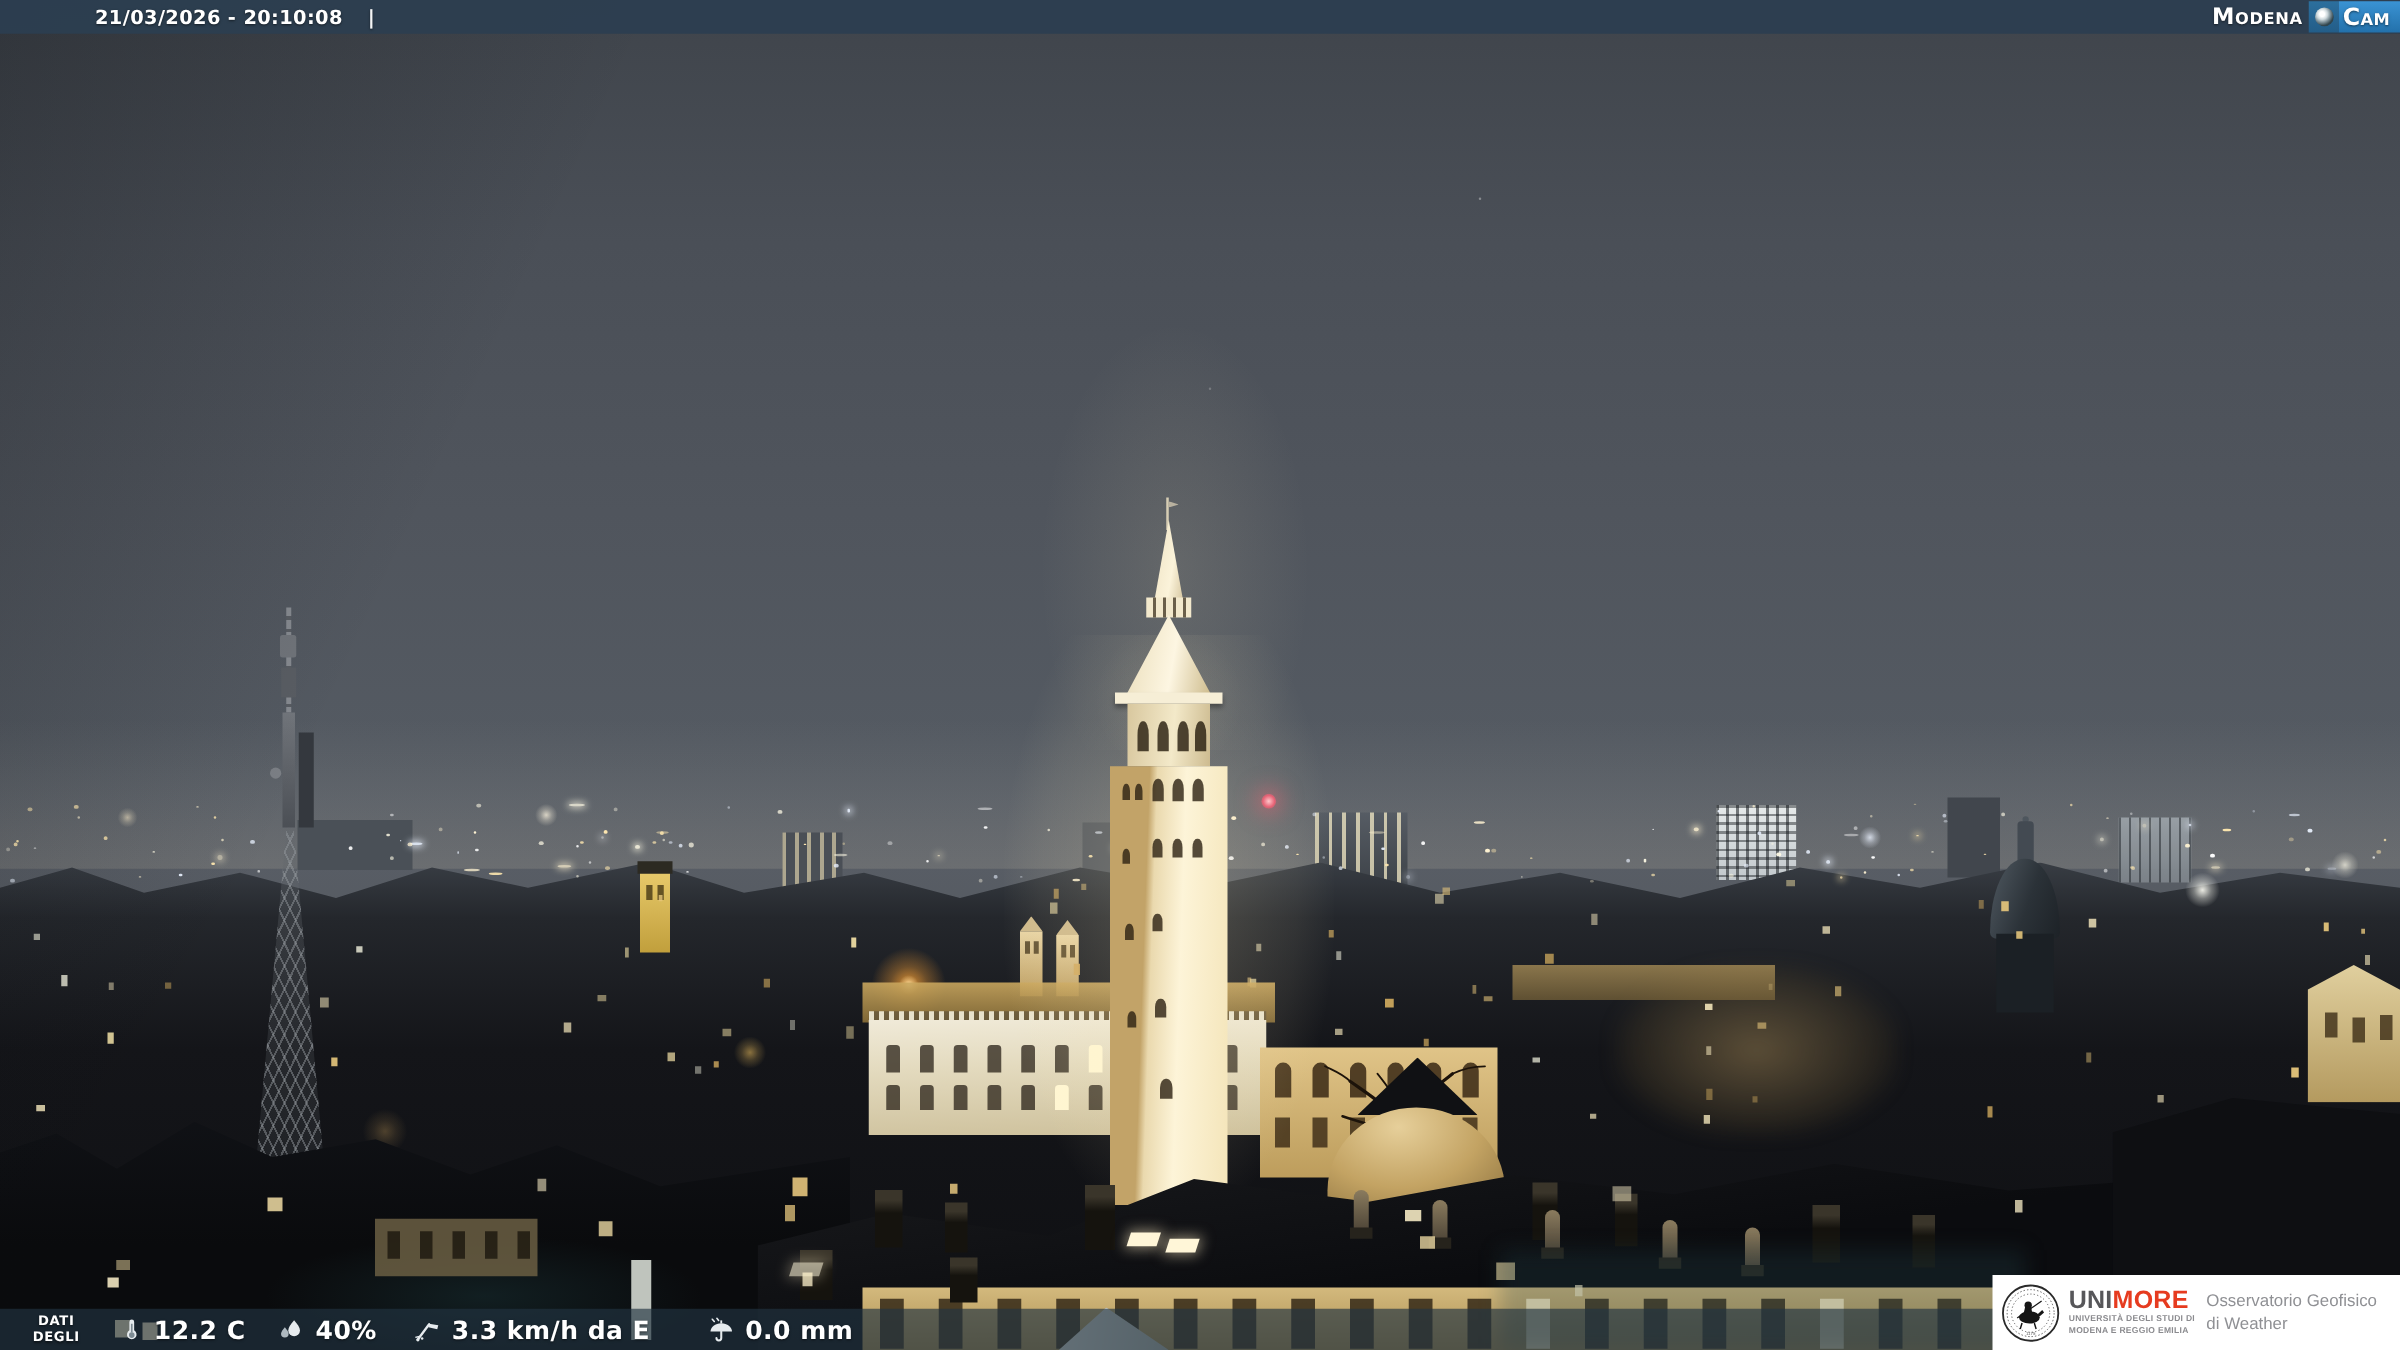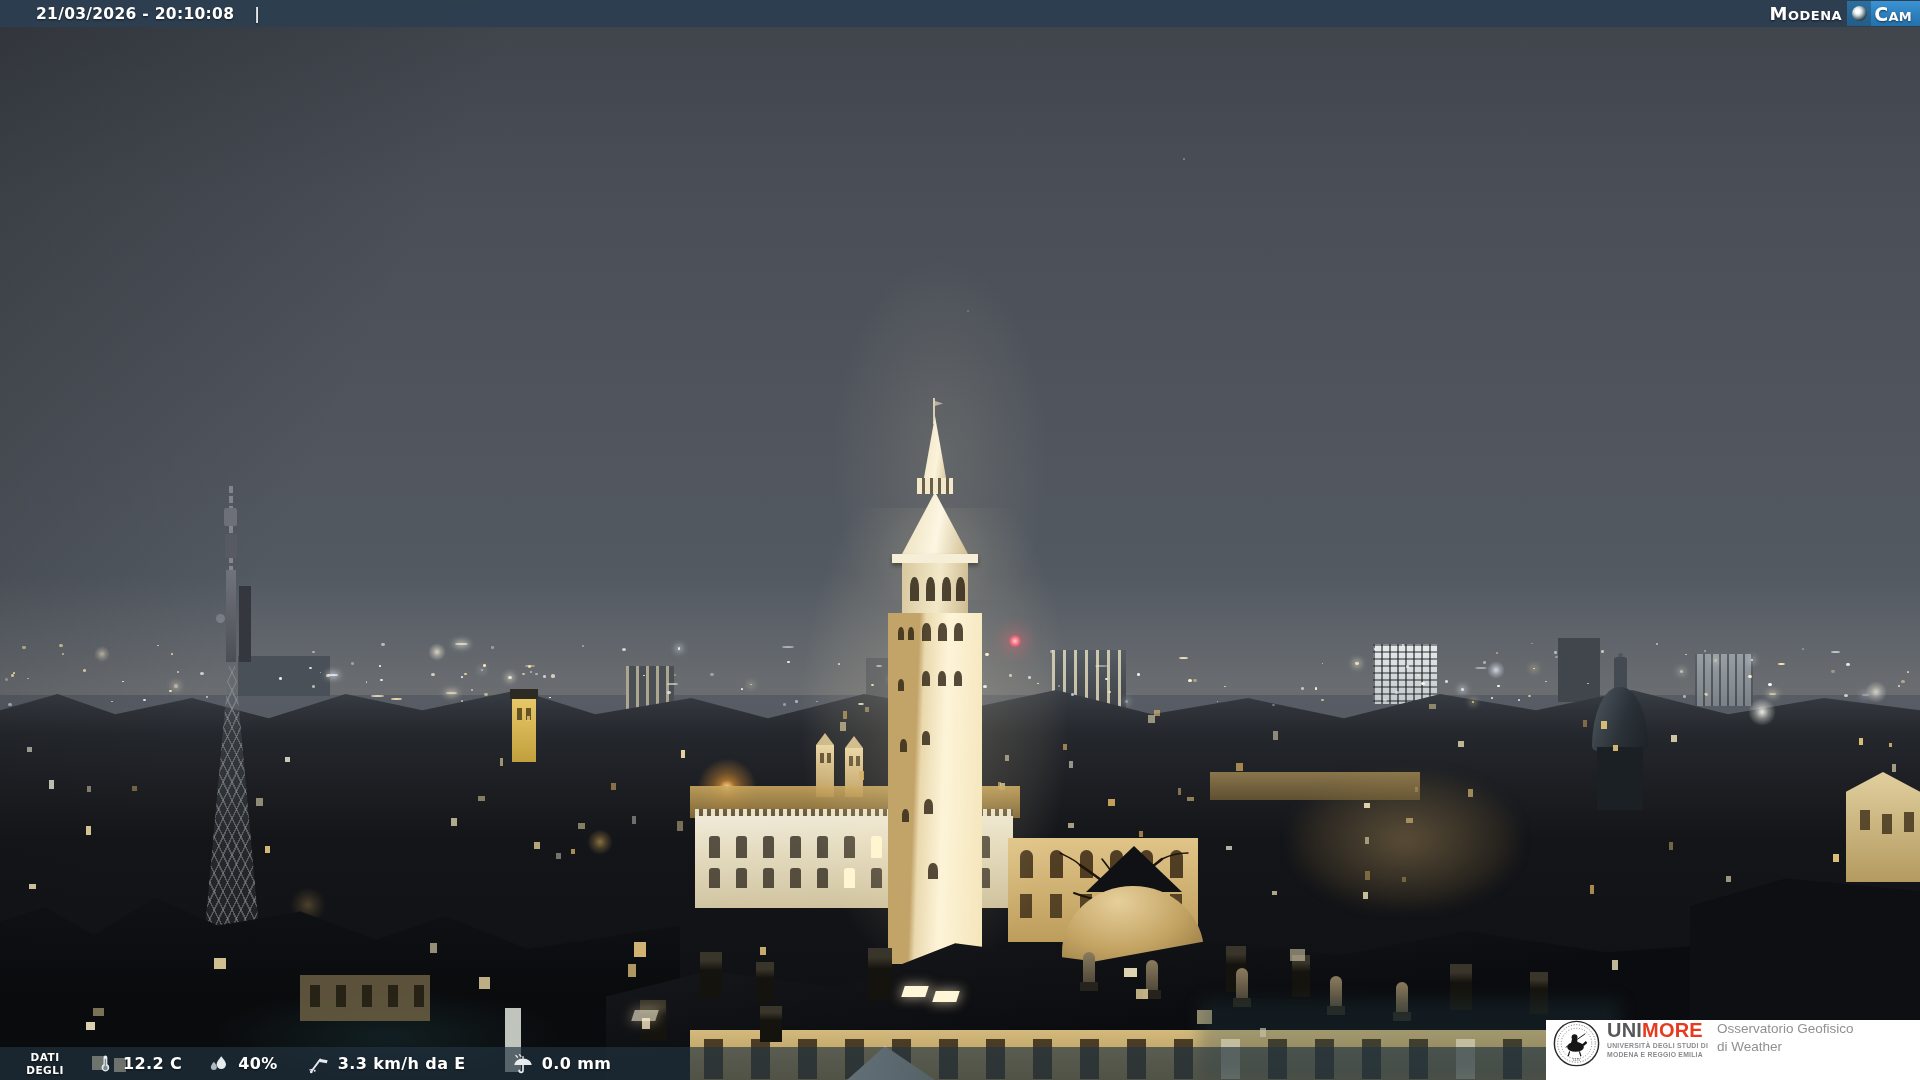--- a/index.html
+++ b/index.html
@@ -105,38 +105,38 @@
   #tealpatch{position:absolute;left:1200px;top:1000px;width:420px;height:80px;background:rgba(35,70,75,.28);filter:blur(8px);}
 
   #vignette{position:absolute;inset:0;z-index:30;
     background:radial-gradient(ellipse 150% 125% at 50% 42%,transparent 58%,rgba(12,14,18,.42)),
                linear-gradient(115deg,rgba(10,12,15,.28),transparent 22%);}
 
   
   #topbar{position:absolute;left:0;top:0;width:1920px;height:27px;z-index:50;display:flex;align-items:center;
     background:rgba(44,62,80,.95);color:#fff;font-weight:700;font-size:15.5px;letter-spacing:.3px;
     text-shadow:0 1px 2px rgba(0,0,0,.55);}
-  #ts{margin-left:36px;}
+  #ts{margin-left:76px;}
   #sep{margin-left:20px;opacity:.95;}
   #title{margin-left:26px;}
   #wclogo{position:absolute;right:0;top:1px;height:25px;display:flex;align-items:center;}
   #wc-weather{font-variant:small-caps;font-weight:700;font-size:18px;letter-spacing:.5px;margin-right:5px;color:#fff;}
   #wc-lensbox{height:25px;width:24px;display:flex;align-items:center;justify-content:center;background:linear-gradient(#2c6f9e,#235d88);}
   #lens{width:15px;height:15px;border-radius:50%;background:radial-gradient(circle at 38% 35%,#fff 0 15%,#cdd8dc 32%,#84969e 48%,#33474f 68%,#20313a 100%);}
   #wc-cam{height:25px;display:flex;align-items:center;background:linear-gradient(#3a93d4,#2371ab);font-variant:small-caps;font-weight:700;font-size:19px;padding:0 8px 0 3px;color:#fff;}
 
   #botbar{position:absolute;left:0;bottom:0;width:1920px;height:33px;z-index:50;display:flex;align-items:center;
     background:rgba(33,51,66,.66);color:#fff;text-shadow:0 1px 2px rgba(0,0,0,.55);}
   #dati{margin-left:13px;width:64px;text-align:center;font-size:10.5px;font-weight:700;line-height:1.18;letter-spacing:.5px;}
   .rg{display:flex;align-items:center;gap:8px;}
   .rg svg{display:block;}
-  .rv{font-size:16px;font-weight:700;letter-spacing:.4px;white-space:nowrap;}
+  .rv{font-size:20px;font-weight:700;letter-spacing:.4px;white-space:nowrap;}
   #rg-temp{margin-left:18px;} #rg-hum{margin-left:26px;} #rg-wind{margin-left:28px;} #rg-rain{margin-left:46px;}
 
-  #brand{position:absolute;right:0;bottom:0;width:374px;height:60px;background:#fff;z-index:60;display:flex;
+  #brand{position:absolute;right:0;bottom:0;width:326px;height:60px;background:#fff;z-index:60;display:flex;align-items:center;
     font-family:"Liberation Sans",sans-serif;}
   #seal{width:47px;height:47px;margin-left:7px;flex:0 0 auto;}
   #wm{margin-left:7px;}
   #wmrow{font-size:20px;font-weight:700;letter-spacing:.2px;line-height:1;white-space:nowrap;}
   .uni{color:#57575a;} .more{color:#e63b1f;}
   #unisub{font-size:6.8px;color:#8b8b8f;letter-spacing:.25px;line-height:1.3;margin-top:2px;font-weight:700;white-space:nowrap;}
   #org{margin-left:9px;font-size:13.5px;color:#8f9094;line-height:1.3;white-space:nowrap;}
 </style>
 </head>
 <body>

